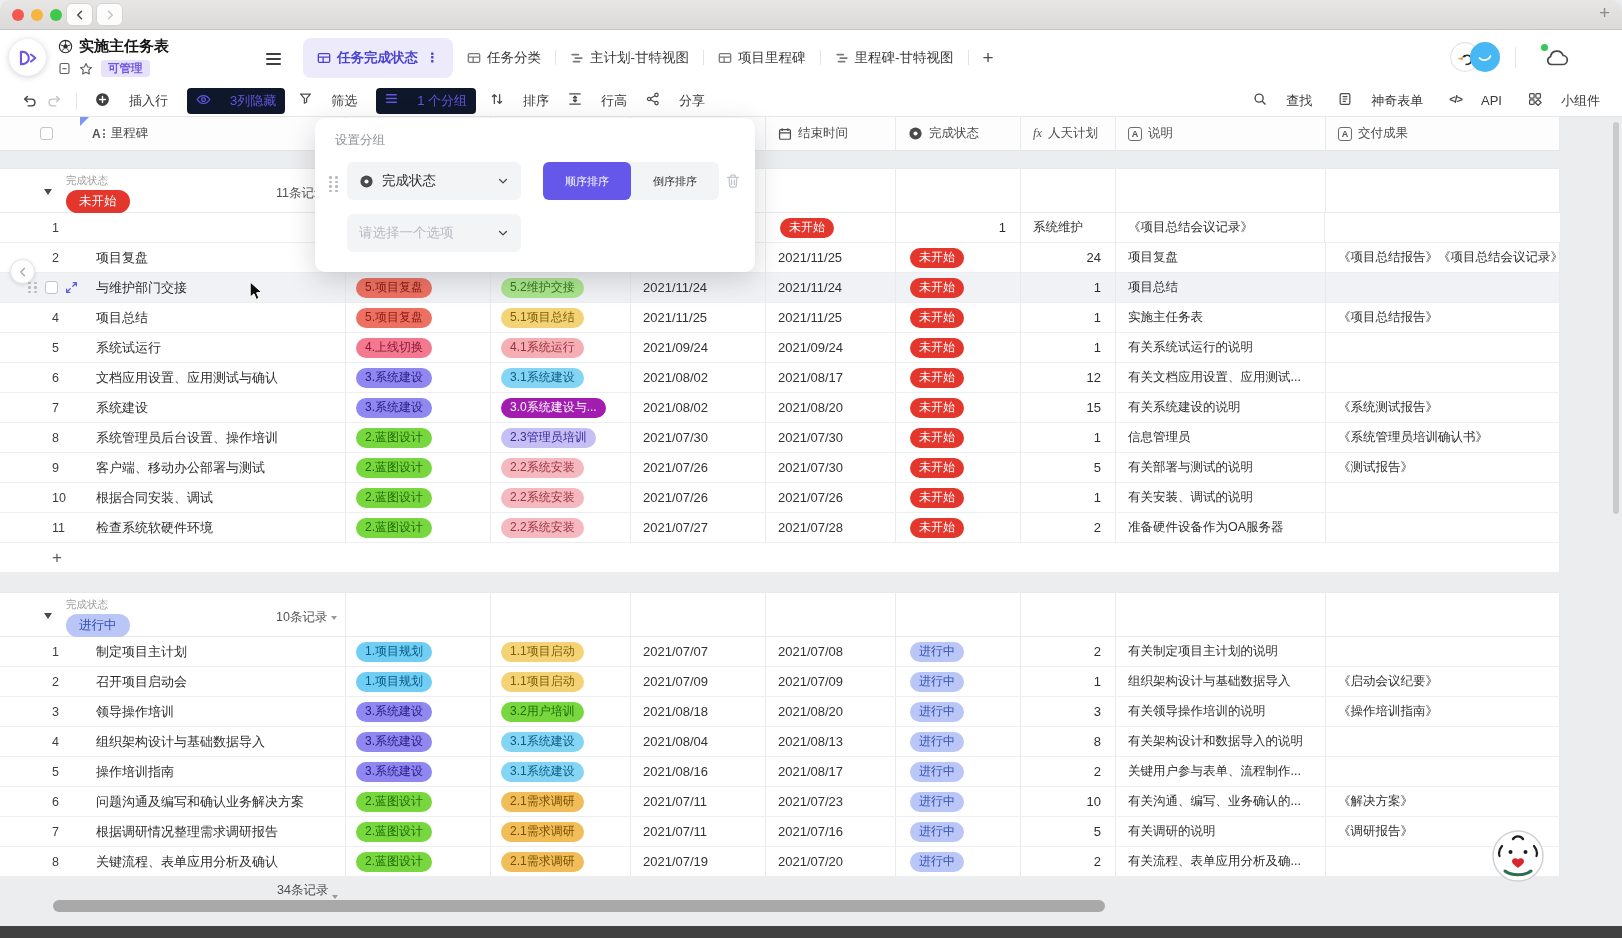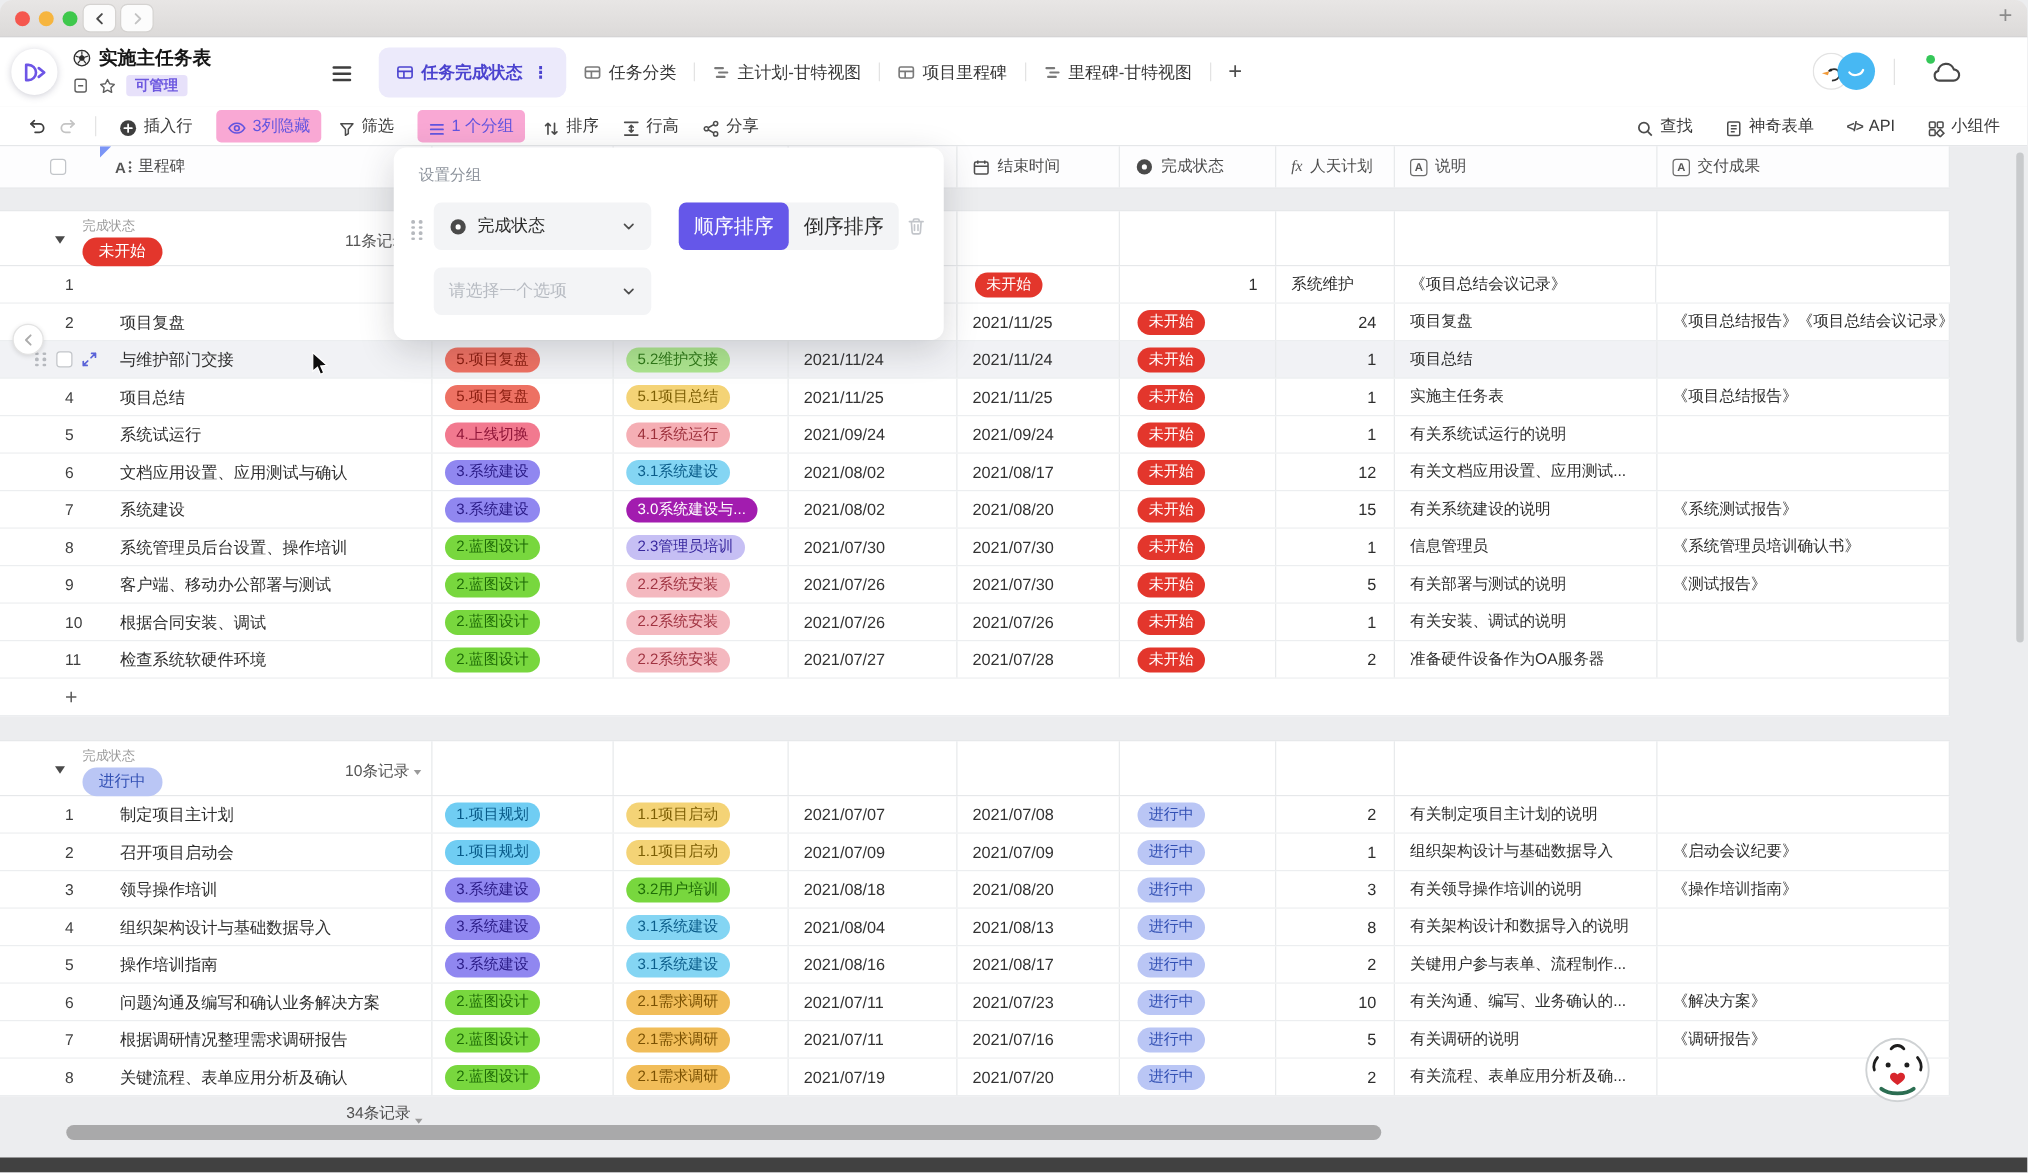--- a/index.html
+++ b/index.html
@@ -38,23 +38,23 @@
 .addview{font-size:19px;color:#4e4e4e;padding:0 14px}
 #avatars{position:absolute;right:122px;top:12px;width:50px;height:30px}
 .av{position:absolute;width:30px;height:30px;border-radius:50%}
 #av-blue{left:20px;top:0;background:#47b8f3;z-index:2;display:flex;align-items:center;justify-content:center}
 #hdr-sep{position:absolute;right:106px;top:17px;width:1px;height:21px;background:#e2e2e2}
 #cloud{position:absolute;right:52px;top:17px;color:#474747}
 #cloud .gdot{position:absolute;margin-left:-3px;margin-top:-3px;width:7px;height:7px;border-radius:50%;background:#35c759}
 
 
 #toolbar{position:absolute;left:0;top:85px;width:100%;height:32px;background:#fff;border-bottom:1px solid #e5e7e9;display:flex;align-items:center;padding:0 22px;font-size:13px;color:#3a3a3a}
-.tbtn{display:flex;align-items:flex-end;gap:5px;margin-right:19px;white-space:nowrap}
+.tbtn{display:flex;align-items:flex-start;gap:19px;margin-right:19px;white-space:nowrap}
 .tbtn .i{color:#4c4c4c}
-.tbtn.hl{background:#f9a8d4;color:#6254df;border-radius:4px;padding:4px 9px;margin-right:14px}
+.tbtn.hl{background:#0f172a;color:#6254df;border-radius:4px;padding:4px 9px;margin-right:14px}
 .tbtn.hl .i{color:#6254df}
 #tb-undo{margin-right:10px;color:#3f3f3f}
 #tb-redo{color:#c4c4c4}
 #tb-sep{width:1px;height:16px;background:#e4e4e4;margin:0 18px 0 14px}
 #tb-spacer{flex:1}
 #tb-right{display:flex;align-items:center}
 #tb-right .tbtn{margin-right:0;margin-left:26px}
 .apitxt{font-weight:700;font-size:11px;letter-spacing:-1px;color:#4c4c4c}
 
 
@@ -102,21 +102,21 @@
 
 
 #popup{position:absolute;left:315px;top:118px;width:440px;height:154px;background:#fff;border-radius:10px;box-shadow:0 8px 28px rgba(32,36,46,.18);z-index:60}
 .pp-title{position:absolute;left:20px;top:14px;font-size:12.5px;color:#8d939c}
 .pp-drag{position:absolute;left:14px;top:58px}
 .pp-sel{position:absolute;height:38px;background:#f3f4f6;border-radius:6px;display:flex;align-items:center;padding:0 12px;gap:8px;font-size:13.5px;color:#2b2b2b}
 #pp-sel1{left:32px;top:44px;width:174px}
 #pp-sel2{left:32px;top:96px;width:174px;color:#b7bbc2}
 .pp-chev{margin-left:auto;color:#4c4c4c}
 #pp-seg{position:absolute;left:228px;top:44px;width:176px;height:38px;background:#f3f4f6;border-radius:6px;display:flex}
-.seg{width:88px;display:flex;align-items:center;justify-content:center;font-size:16px;color:#2c2c2c}
+.seg{width:88px;display:flex;align-items:center;justify-content:center;font-size:11px;color:#2c2c2c}
 .seg.on{background:#6557e9;color:#fff;border-radius:6px}
 #pp-trash{position:absolute;left:410px;top:55px;color:#c2c5ca}
 
 
 #lhandle{position:absolute;left:10px;top:259px;width:25px;height:25px;border-radius:50%;background:#fff;border:1px solid #e3e3e3;box-shadow:0 1px 4px rgba(0,0,0,.12);display:flex;align-items:center;justify-content:center;color:#ababab;z-index:45}
 #cursor{position:absolute;left:249px;top:281px;z-index:99}
 #mascot{position:absolute;left:1492px;top:830px;z-index:80}
 #footer-count{position:absolute;left:277px;top:882px;font-size:12.5px;color:#4f4f4f;display:flex;align-items:flex-end;gap:4px}
 #hscroll{position:absolute;left:53px;top:900px;width:1052px;height:12px;border-radius:7px;background:#a9a9aa}
 #vscroll{position:absolute;right:3px;top:122px;width:6px;height:392px;border-radius:3px;background:#c8cacc}

